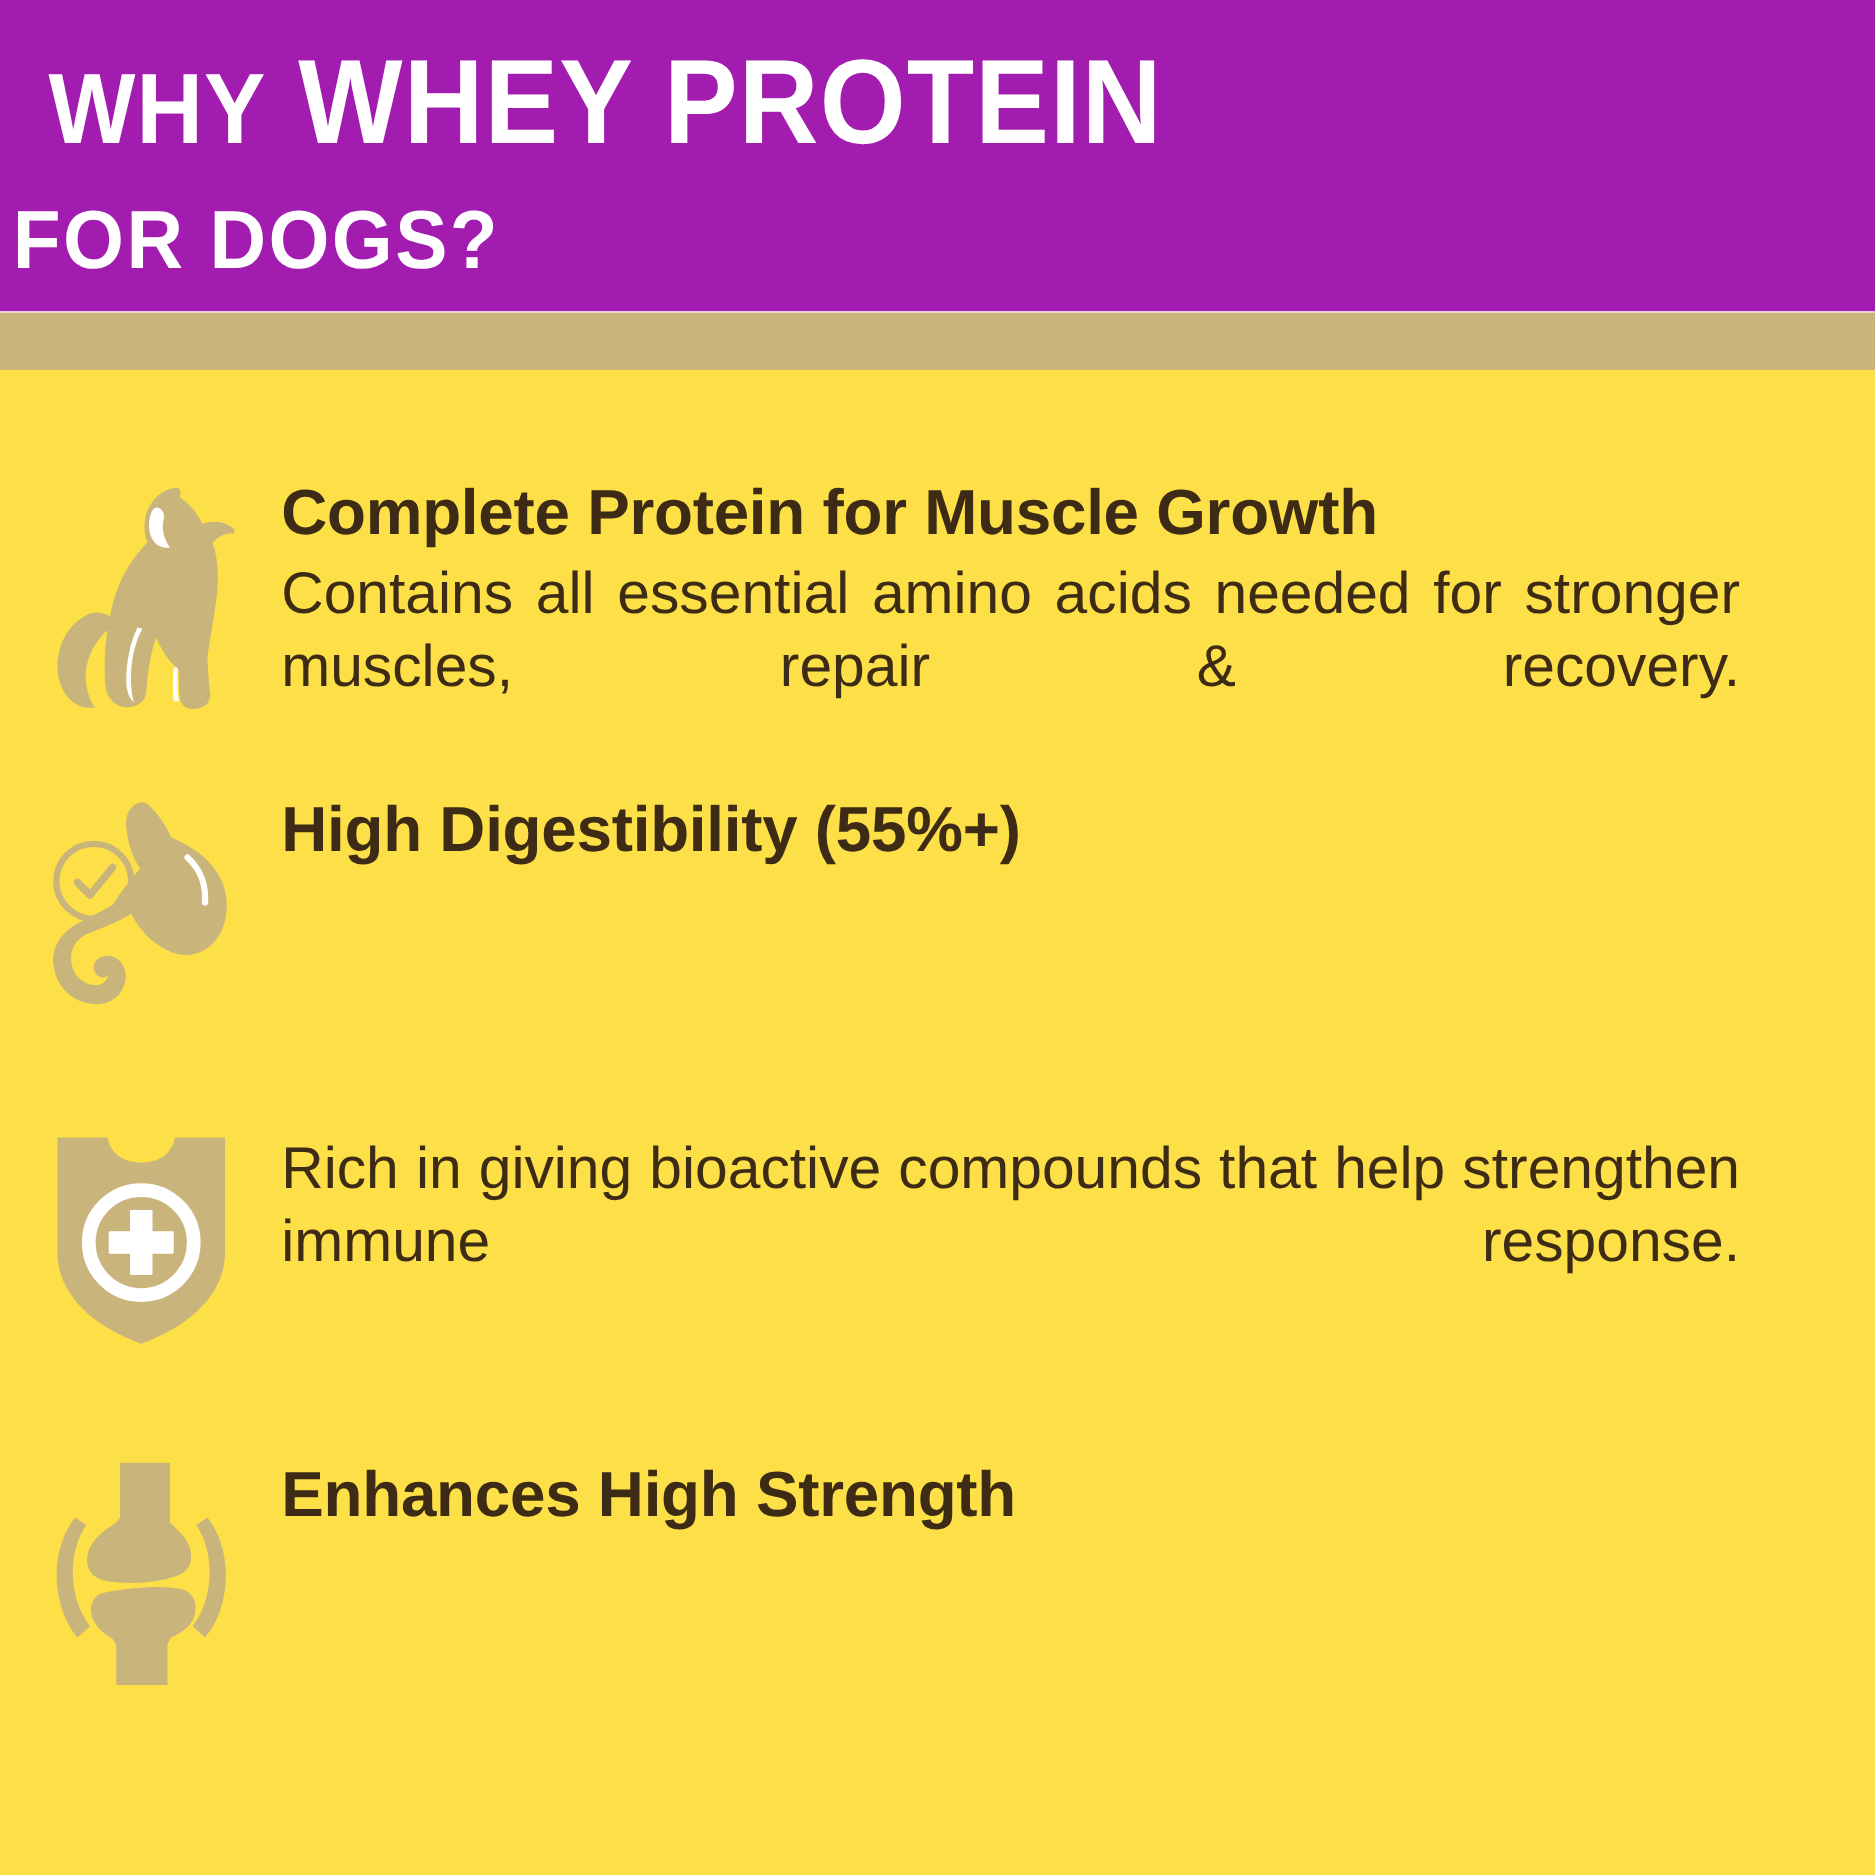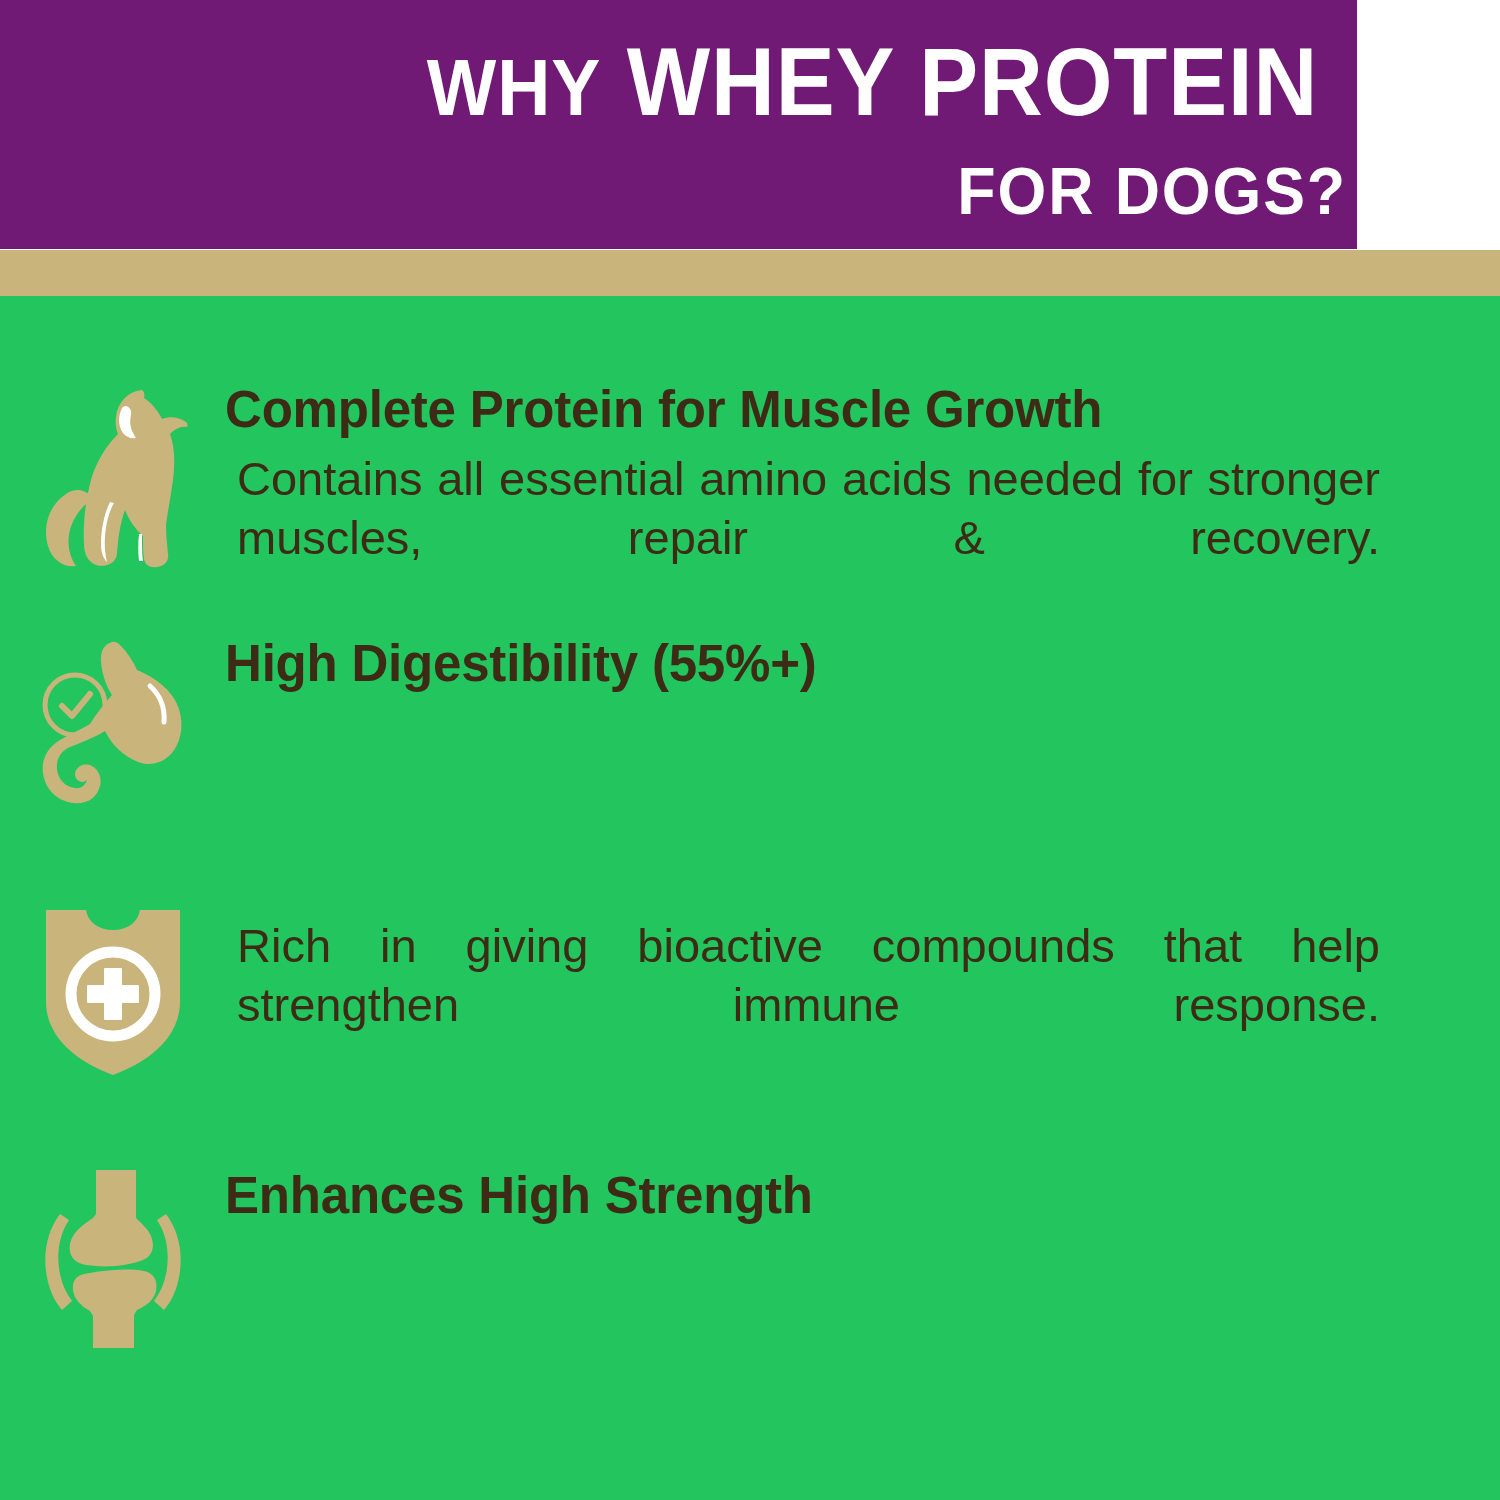--- a/index.html
+++ b/index.html
@@ -14,26 +14,26 @@
     font-family: "Liberation Sans", sans-serif;
     overflow: hidden;
     position: relative;
   }
 
   
   .header-band {
     position: absolute;
     left: 0;
     top: 0;
-    width: 1357px;
+    width: 1500px;
     height: 249px;
-    background: #701a75;
+    background: #a21caf;
     display: flex;
     flex-direction: column;
-    align-items: flex-end;
+    align-items: flex-start;
     justify-content: flex-start;
     box-sizing: border-box;
     padding-top: 34px;
   }
   .title-line1 {
     color: #ffffff;
     font-family: "Liberation Sans Narrow", "Liberation Sans", sans-serif;
     font-weight: bold;
     font-size: 96px;
     line-height: 1.0;
@@ -70,21 +70,21 @@
     background: #c9b47c;
   }
 
   
   .content {
     position: absolute;
     left: 0;
     top: 296px;
     width: 1500px;
     height: 1204px;
-    background: #22c55e;
+    background: #fde047;
   }
 
   .feature-row {
     position: absolute;
     left: 0;
     width: 1500px;
     display: flex;
     align-items: flex-start;
   }
   .row-1 { top: 86px; }
@@ -121,21 +121,21 @@
     margin: 0 0 7px 0;
     white-space: nowrap;
   }
   .feature-body {
     color: #3d2b16;
     font-family: "Liberation Sans Narrow", "Liberation Sans", sans-serif;
     font-weight: normal;
     font-size: 47px;
     line-height: 1.26;
     letter-spacing: 0px;
-    margin: 12px;
+    margin: 0;
     text-align: justify;
     text-justify: inter-word;
   }
   .feature-body::after {
     content: "";
     display: inline-block;
     width: 100%;
   }
 </style>
 </head>

